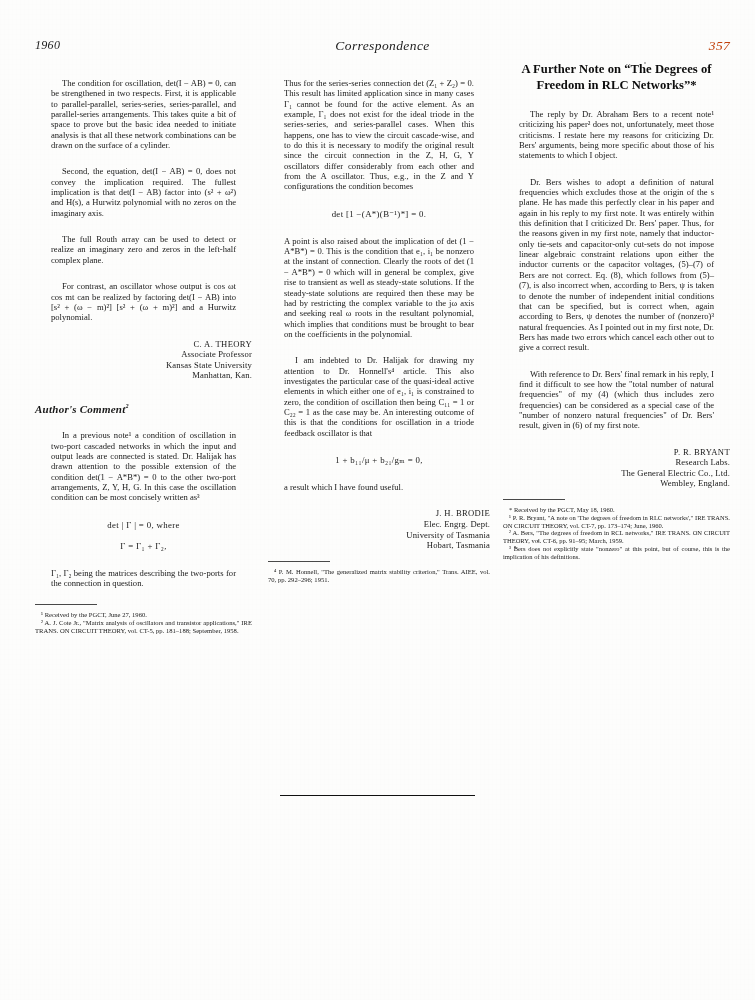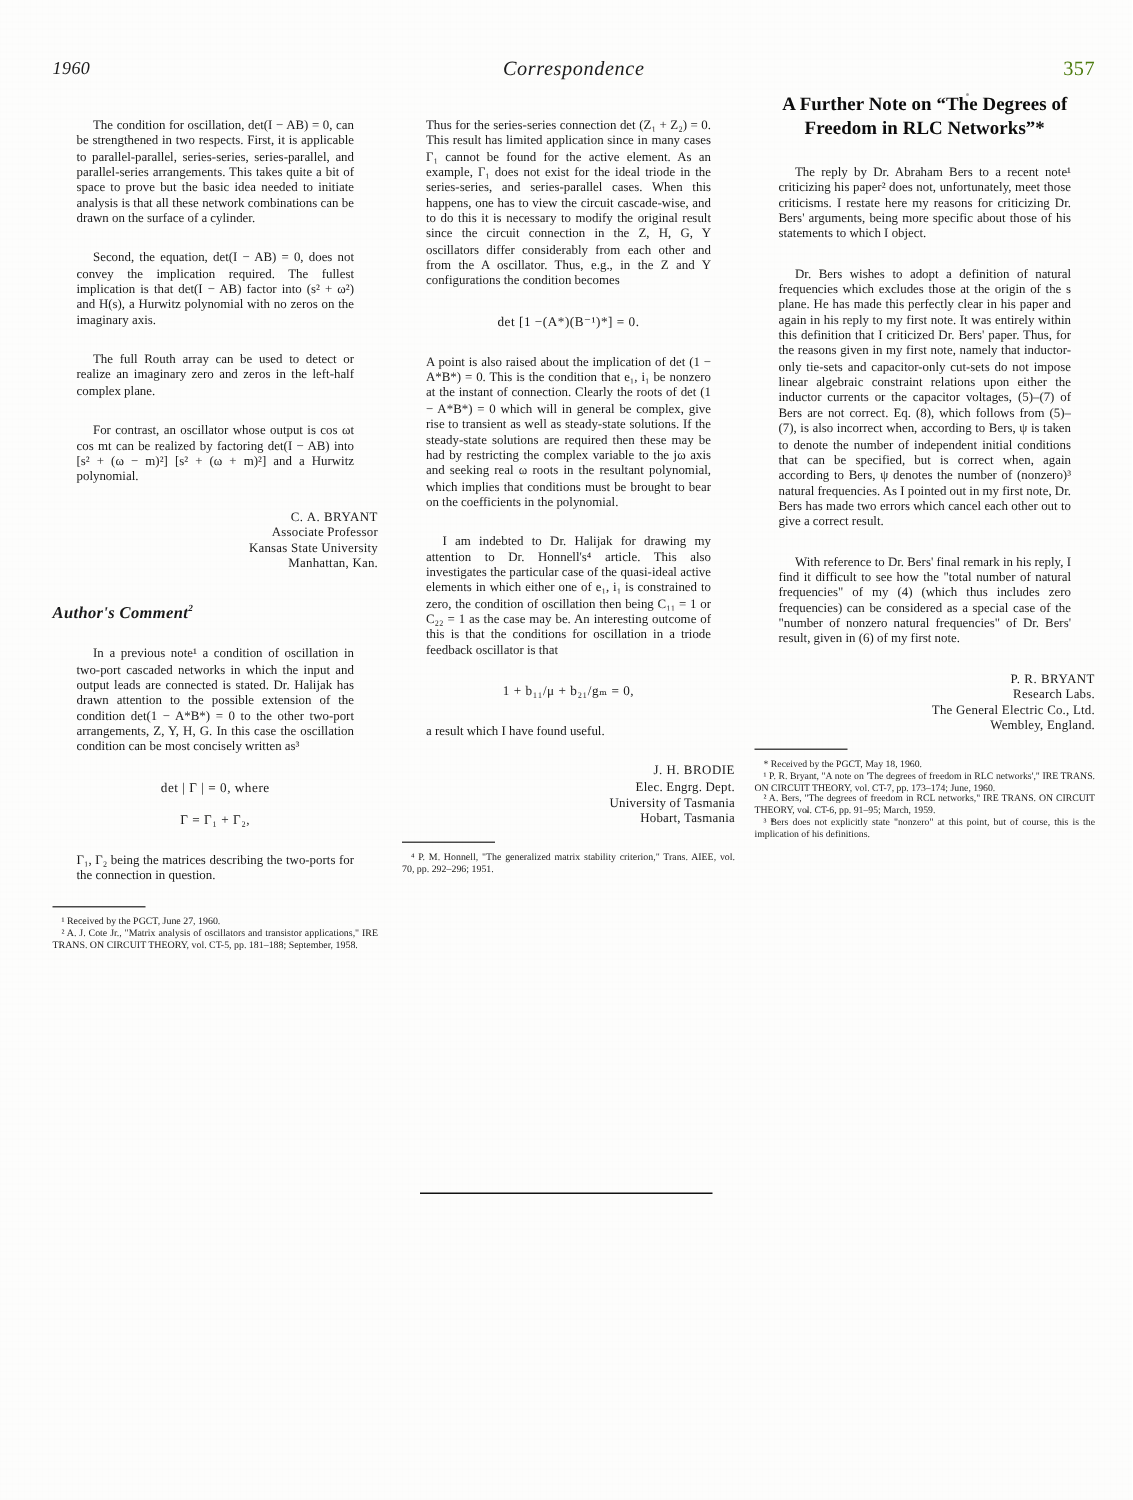--- a/index.html
+++ b/index.html
@@ -61,23 +61,24 @@
     text-align: center;
     font-style: italic;
     font-size: 13.5px;
     letter-spacing: .4px;
     color: #1c1c1c;
   }
   .runhead .folio {
     position: absolute;
     right: 0;
     top: 0;
+    font-style: italic;
     font-size: 13.5px;
     letter-spacing: .3px;
-    color: #4d7c0f;
+    color: #c2410c;
   }
 
   
   .col {
     position: absolute;
     top: 62px;
     font-size: 8.6px;
     line-height: 10.35px;
     text-align: justify;
     text-justify: inter-word;
@@ -214,21 +215,21 @@
   </div>
 
   <div class="col" id="col1">
 
     <p class="para">The condition for oscillation, det(I − AB) = 0, can be strengthened in two respects. First, it is applicable to parallel-parallel, series-series, series-parallel, and parallel-series arrangements. This takes quite a bit of space to prove but the basic idea needed to initiate analysis is that all these network combinations can be drawn on the surface of a cylinder.</p>
     <p class="para">Second, the equation, det(I − AB) = 0, does not convey the implication required. The fullest implication is that det(I − AB) factor into (s² + ω²) and H(s), a Hurwitz polynomial with no zeros on the imaginary axis.</p>
     <p class="para">The full Routh array can be used to detect or realize an imaginary zero and zeros in the left-half complex plane.</p>
     <p class="para">For contrast, an oscillator whose output is cos ωt cos mt can be realized by factoring det(I − AB) into [s² + (ω − m)²] [s² + (ω + m)²] and a Hurwitz polynomial.</p>
 
     <div class="sig">
-      <div class="sc">C. A. BRYANT</div>
+      <div class="sc">C. A. THEORY</div>
       <div>Associate Professor</div>
       <div>Kansas State University</div>
       <div>Manhattan, Kan.</div>
     </div>
 
     <p class="secthead"><span>Author's Comment</span><sup>2</sup></p>
 
     <p class="para">In a previous note¹ a condition of oscillation in two-port cascaded networks in which the input and output leads are connected is stated. Dr. Halijak has drawn attention to the possible extension of the condition det(1 − A*B*) = 0 to the other two-port arrangements, Z, Y, H, G. In this case the oscillation condition can be most concisely written as³</p>
 
     <p class="eq">det | Γ | = 0, where</p>

